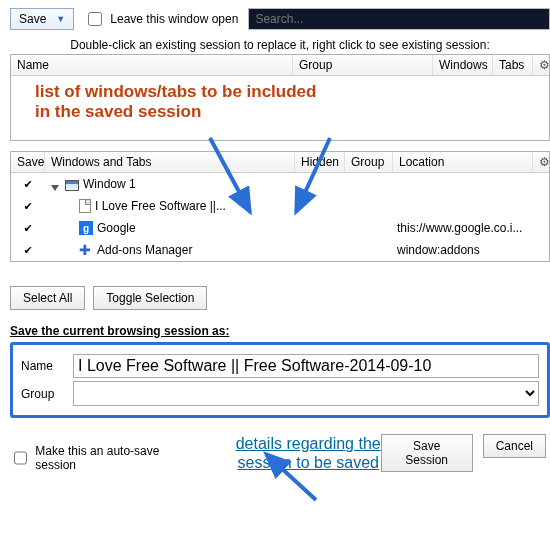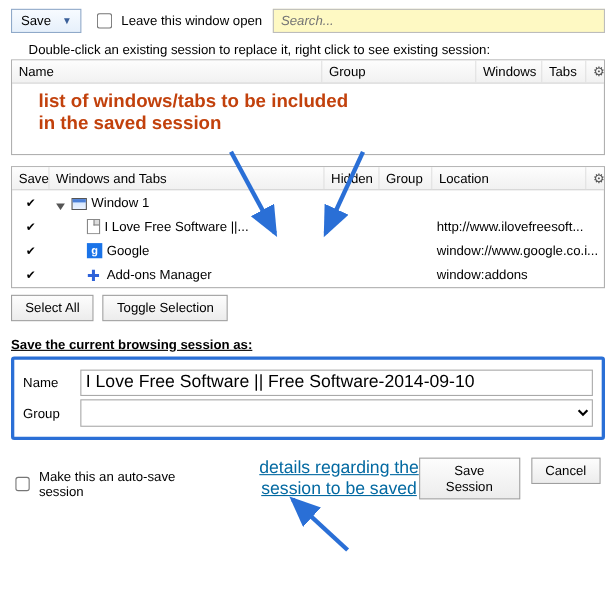--- a/index.html
+++ b/index.html
@@ -24,26 +24,25 @@
     font-size: 12px;
     cursor: pointer;
   }
   .save-btn .caret { margin-left: 10px; font-size: 9px; color: #3a5f99; }
   .chklabel { display: inline-flex; align-items: center; gap: 5px; }
   .chklabel input { width: 14px; height: 14px; }
   .search {
     flex: 1;
     border: 1px solid #bcbcbc;
     padding: 3px 6px;
-    font-style: italic;
     color: #888;
     font-size: 12px;
-    background: #fef9c3;
-  }
-  .hint { margin: 8px 0 2px 16px; }
+    background: #0f172a;
+  }
+  .hint { margin: 8px 0 2px 0; text-align: center; }
   .panel {
     border: 1px solid #b0b0b0;
     background: #fff;
   }
   .gridhead {
     display: flex;
     background: linear-gradient(#fdfdfd,#f1f1f1);
     border-bottom: 1px solid #cfcfcf;
     font-size: 12px;
   }
@@ -75,21 +74,21 @@
   .grp-cell{ width:48px; }
   .loc-cell{ flex:1; }
   .tri { display:inline-block; width:0;height:0; border-left:4px solid transparent; border-right:4px solid transparent; border-top:6px solid #555; margin-right:2px;}
   .winicon { width:14px; height:11px; border:1px solid #555; background:linear-gradient(#cde3ff,#eaf2ff); display:inline-block; position:relative;}
   .winicon::before{content:"";position:absolute;top:0;left:0;right:0;height:3px;background:#4a7fd6;}
   .pageicon{ width:12px;height:14px;background:#fff;border:1px solid #888;display:inline-block;position:relative;}
   .pageicon::after{content:"";position:absolute;top:0;right:0;width:4px;height:4px;background:#ddd;border-left:1px solid #888;border-bottom:1px solid #888;}
   .gicon{width:14px;height:14px;background:#1a73e8;color:#fff;display:inline-flex;align-items:center;justify-content:center;font-size:10px;font-weight:bold;font-family:Arial;}
   .puzzle{width:14px;height:14px;display:inline-block;color:#2e62d9;font-size:14px;line-height:14px;}
   .tick { font-size:11px; }
-  .btnrow { display:flex; gap:8px; margin-top:6px; }
+  .btnrow { display:flex; gap:8px; margin-top:24px; }
   .btn {
     background: linear-gradient(#fdfdfd,#ececec);
     border:1px solid #9f9f9f;
     padding:4px 12px;
     font-size:12px;
     cursor:pointer;
   }
   .section-title { font-weight:bold; text-decoration:underline; margin-top:14px; }
   .bluebox { border:3px solid #2a6fd6; border-radius:3px; padding:6px 8px; margin-top:4px; }
   .fldrow { display:flex; align-items:center; gap:8px; margin:3px 0; }
@@ -160,31 +159,30 @@
           <div class="cell loc-cell"></div>
         </div>
         <div class="row">
           <div class="cell chk-cell"><span class="tick">✔</span></div>
           <div class="cell wt-cell" style="padding-left: 34px;">
             <span class="pageicon"></span>
             <span>I Love Free Software ||...</span>
           </div>
           <div class="cell hid-cell"></div>
           <div class="cell grp-cell"></div>
-          <div class="cell loc-cell">http://www.ilovefreesoft...</div>
         </div>
         <div class="row">
           <div class="cell chk-cell"><span class="tick">✔</span></div>
           <div class="cell wt-cell" style="padding-left: 34px;">
             <span class="gicon">g</span>
             <span>Google</span>
           </div>
           <div class="cell hid-cell"></div>
           <div class="cell grp-cell"></div>
-          <div class="cell loc-cell">window://www.google.co.i...</div>
+          <div class="cell loc-cell">this://www.google.co.i...</div>
         </div>
         <div class="row">
           <div class="cell chk-cell"><span class="tick">✔</span></div>
           <div class="cell wt-cell" style="padding-left: 34px;">
             <span class="puzzle">✚</span>
             <span>Add-ons Manager</span>
           </div>
           <div class="cell hid-cell"></div>
           <div class="cell grp-cell"></div>
           <div class="cell loc-cell">window:addons</div>

